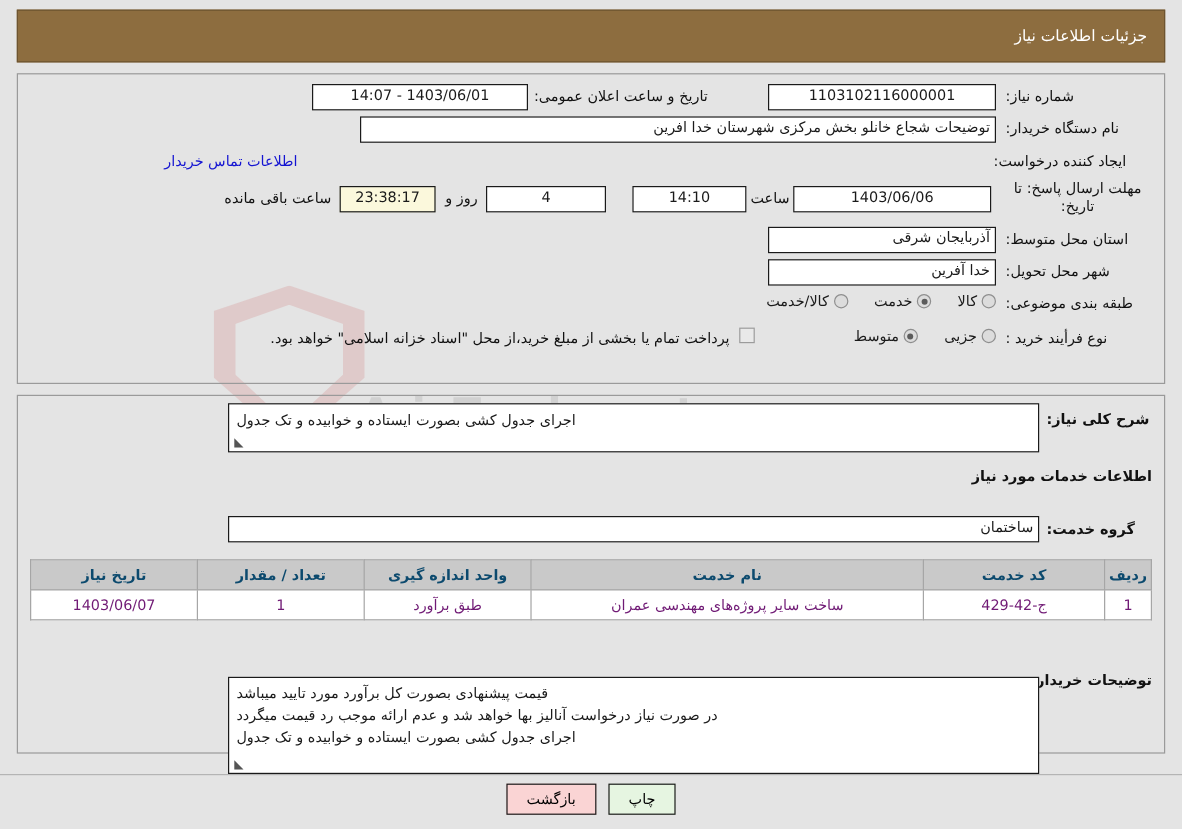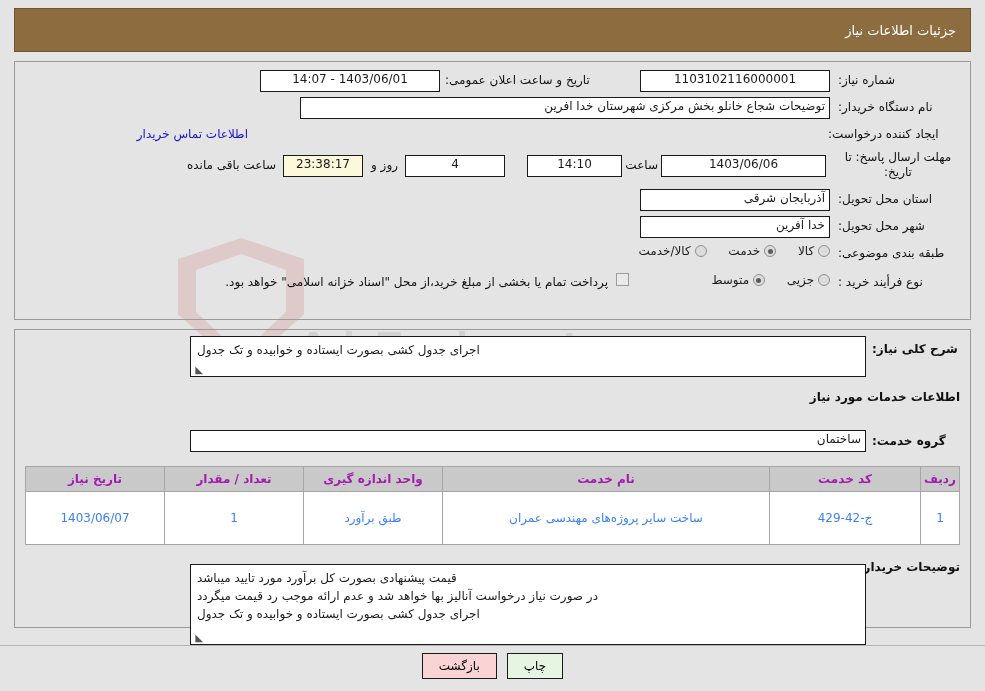--- a/index.html
+++ b/index.html
@@ -120,28 +120,28 @@
     border-collapse:collapse;
     width:100%;
     font-size:12px;
   }
   table.tbl th{
     background:#c9c9c9;
     border:1px solid #a6a6a6;
     font-weight:bold;
     padding:5px 3px;
     text-align:center;
-    color:#a21caf;
+    color:#0c4a6e;
   }
   table.tbl td{
     background:#fff;
     border:1px solid #a6a6a6;
-    padding:19px 3px;
+    padding:5px 3px;
     text-align:center;
-    color:#3b82f6;
+    color:#701a75;
   }
 
   
   .footer{
     position:absolute;left:0;right:0;top:645px;
     display:flex;justify-content:center;gap:10px;
     direction:ltr;
   }
   .btn{
     border:1px solid #1a1a1a;
@@ -188,21 +188,21 @@
 
     <div class="lbl abs" style="top:88px; right:12px; width:120px; text-align:center; line-height:1.25; white-space:normal;">مهلت ارسال پاسخ: تا تاریخ:</div>
     <div class="box c abs" style="top:93px; right:144px; width:165px; height:22px;">1403/06/06</div>
     <div class="lbl abs" style="top:96px; right:312px;">ساعت</div>
     <div class="box c abs" style="top:93px; right:348px; width:95px; height:22px;">14:10</div>
     <div class="box c abs" style="top:93px; right:465px; width:100px; height:22px;">4</div>
     <div class="lbl abs" style="top:96px; right:572px;">روز و</div>
     <div class="box c yellow abs" style="top:93px; right:607px; width:80px; height:22px;">23:38:17</div>
     <div class="lbl abs" style="top:96px; right:694px;">ساعت باقی مانده</div>
 
-    <div class="lbl abs" style="top:130px; right:12px; width:120px;">استان محل تحویل:</div>
+    <div class="lbl abs" style="top:130px; right:12px; width:120px;">استان محل متوسط:</div>
     <div class="box r abs" style="top:127px; right:140px; width:190px; height:22px;">آذربایجان شرقی</div>
 
     <div class="lbl abs" style="top:157px; right:12px; width:120px;">شهر محل تحویل:</div>
     <div class="box r abs" style="top:154px; right:140px; width:190px; height:22px;">خدا آفرین</div>
 
     <div class="lbl abs" style="top:184px; right:12px; width:120px;">طبقه بندی موضوعی:</div>
     <div class="abs" style="top:182px; right:140px;">
       <span style="margin-left:18px;">
         <span class="radio"></span>
         <span>کالا</span>

